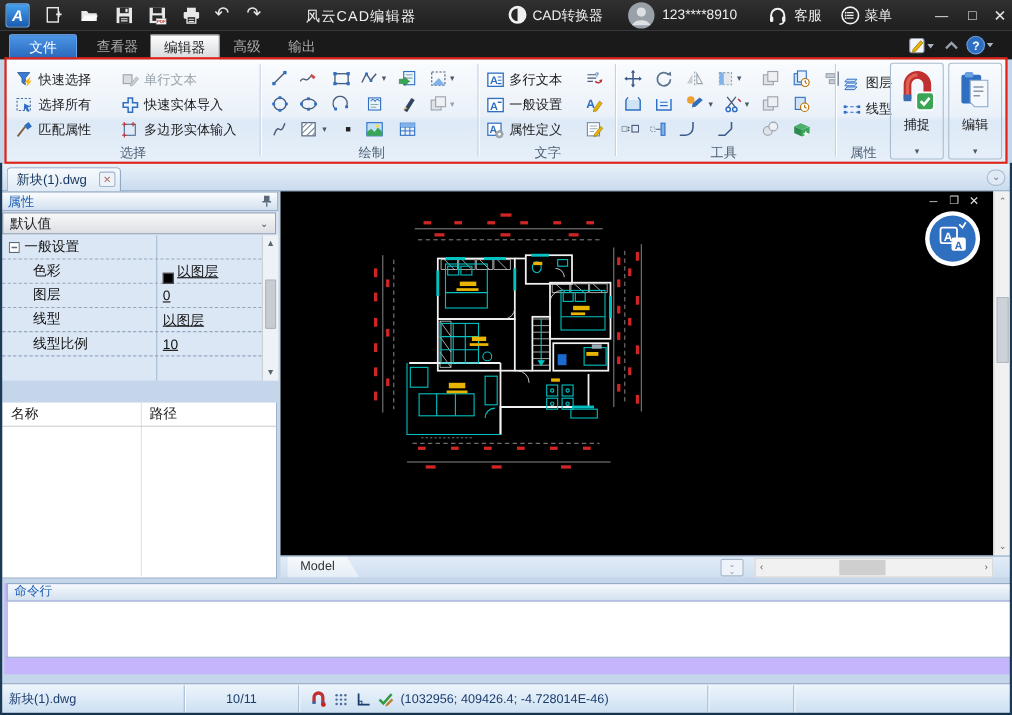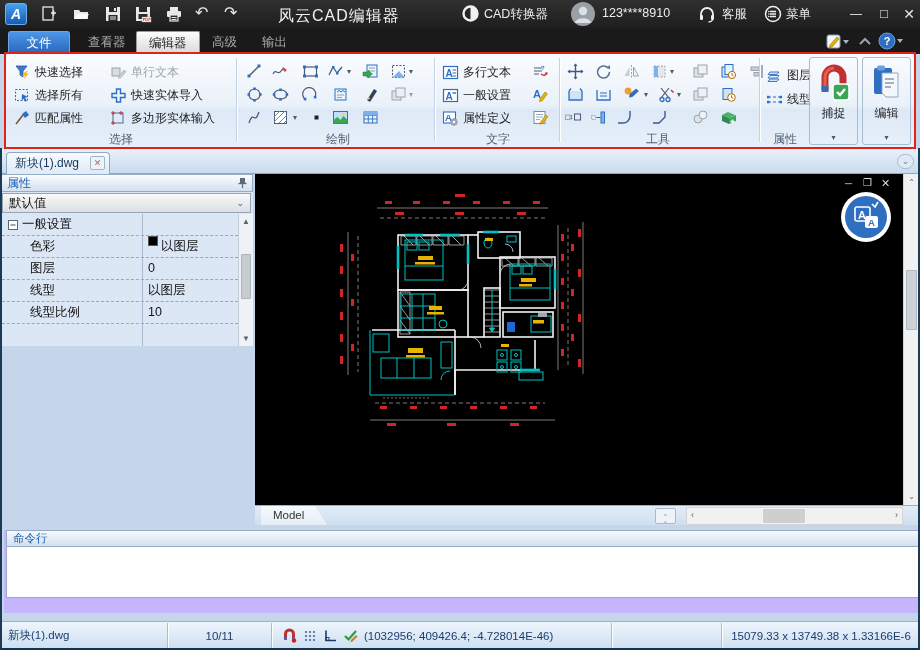--- a/index.html
+++ b/index.html
@@ -5,21 +5,21 @@
   html,body{margin:0;padding:0;background:#2a2a2a;}
   *{box-sizing:border-box;font-family:"Liberation Sans","DejaVu Sans",sans-serif;}
   #win{position:relative;width:920px;height:650px;overflow:hidden;background:#c6d6ea;}
   .abs{position:absolute;}
   .ic{display:inline-block;vertical-align:middle;line-height:0;}
 
   
   .titlebar{left:0;top:0;width:920px;height:28px;background:linear-gradient(#303030,#1e1e1e);color:#e9e9e9;}
   .appicon{left:5px;top:3px;width:22px;height:22px;border-radius:3px;background:linear-gradient(#45a0f0,#1a5cb0);border:1px solid #69aef0;color:#fff;font-weight:bold;font-style:italic;font-size:14px;text-align:center;line-height:20px;}
   .tbico{top:5px;width:18px;height:18px;}
-  .tbtitle{top:6px;color:#f0f0f0;font-size:16px;letter-spacing:1px;}
+  .tbtitle{top:6px;color:#f0f0f0;font-size:13px;letter-spacing:1px;}
   .tbtext{top:6px;font-size:12.5px;color:#ececec;}
   .winctl{top:4px;width:22px;height:20px;color:#e6e6e6;text-align:center;font-size:12px;line-height:20px;cursor:default;}
 
   
   .menubar{left:0;top:28px;width:920px;height:26px;background:#1a1a1a;}
   .mtab{top:3px;height:30px;line-height:23px;text-align:center;font-size:12.5px;color:#a9a9a9;padding:0 12px;}
   .mtab.file{background:linear-gradient(#4c96e8,#1c57ab);color:#fff;border-radius:3px 3px 0 0;border:1px solid #6aa6ec;border-bottom:none;}
   .mtab.sel{background:linear-gradient(#fdfdfd,#c9cdd2);color:#222;border-radius:2px 2px 0 0;border:1px solid #9a9a9a;border-bottom:none;}
 
   
@@ -42,21 +42,21 @@
 
   
   .panelhdr{height:18px;background:linear-gradient(#fbfdfe,#d2e0ef);border:1px solid #95acc6;font-size:12px;color:#1b5fb5;line-height:17px;padding-left:6px;}
   .pin{position:absolute;right:5px;top:3px;}
   .propspanel{left:0;top:174px;width:253px;height:172px;background:#dce7f5;}
   .combo{position:absolute;left:2px;top:19px;width:249px;height:20px;background:linear-gradient(#f9f9f9,#dcdfe4);border:1px solid #97a4b4;font-size:12.5px;color:#222;line-height:19px;padding-left:6px;}
   .combo .cv{position:absolute;right:6px;top:0;color:#556;font-size:9px;}
   .pgrid{position:absolute;left:2px;top:40px;width:236px;height:130px;}
   .prow{position:absolute;left:0;width:236px;height:22px;border-bottom:1px dashed #96a8c0;font-size:12.5px;color:#111;line-height:21px;}
   .prow .lab{position:absolute;left:28px;}
-  .prow .val{position:absolute;left:146px;display:flex;align-items:flex-start;gap:3px;height:22px;}
+  .prow .val{position:absolute;left:146px;display:flex;align-items:flex-end;gap:3px;height:22px;text-decoration:underline;}
   .coldiv{position:absolute;left:140px;top:0;width:1px;height:110px;background:#a9bbd1;}
   .swatch{width:10px;height:10px;background:#000;border:1px solid #555;display:inline-block;}
   .vsb{position:absolute;background:#eef1f5;border-left:1px solid #c8cdd4;}
   .vsb .ar{position:absolute;left:0;width:100%;text-align:center;color:#5a6570;font-size:8px;}
   .vsb .th{position:absolute;left:2px;width:10px;background:#c7ccd3;border:1px solid #aeb4bc;border-radius:1px;}
   .favpanel{left:0;top:348px;width:253px;height:179px;}
   .favbody{position:absolute;left:1px;top:18px;width:251px;height:160px;background:#fff;border:1px solid #95acc6;border-top:none;}
   .favcols{position:absolute;top:0;left:0;width:100%;height:22px;border-bottom:1px solid #cfcfcf;font-size:12.5px;color:#222;line-height:21px;}
   .favdiv{position:absolute;left:126px;top:0;width:1px;height:158px;background:#e2e2e2;}
 
@@ -572,20 +572,27 @@
       </div>
     </div>
     <div class="vsb" style="left:238px;top:40px;width:15px;height:132px">
       <div class="ar" style="top:3px">▲</div>
       <div class="th" style="top:40px;height:45px"></div>
       <div class="ar" style="bottom:3px">▼</div>
     </div>
   </div>
 
   <div class="abs favpanel">
+    <div class="favbody">
+      <div class="favdiv"></div>
+      <div class="favcols">
+        <span style="position:absolute;left:8px">名称</span>
+        <span style="position:absolute;left:134px">路径</span>
+      </div>
+    </div>
   </div>
 
   <div class="abs canvas">
     <svg width="648" height="331" viewBox="0 0 648 331">
 
       <g stroke="#cfcfcf" stroke-width=".7" fill="none" opacity=".85">
         <line x1="122" y1="34" x2="293" y2="34"></line>
           <line x1="125" y1="44" x2="290" y2="44" stroke-dasharray="4,3"></line>
         <line x1="93" y1="58" x2="93" y2="201"></line>
           <line x1="103" y1="62" x2="103" y2="198" stroke-dasharray="4,3"></line>
@@ -765,21 +772,21 @@
   </div>
 
   <div class="abs cmdpanel">
     <div class="cmdhdr"><span>命令行</span></div>
     <div class="cmdbody"></div>
   </div>
 
   <div class="abs statusbar">
     <div class="seg" style="left:0;width:168px;padding-left:8px">新块(1).dwg</div>
     <div class="seg" style="left:168px;width:104px;justify-content:center">10/11</div>
-    <div class="seg" style="left:272px;width:340px;gap:6px;padding-left:10px">
+    <div class="seg" style="left:272px;width:372px;gap:6px;padding-left:10px">
       <span class="ic"><svg width="15" height="15" viewBox="0 0 15 15">
             <path d="M3.5,11 V6 a4,4 0 0 1 8,0 v5" fill="none" stroke="#c03030" stroke-width="3"></path>
             <rect x="2" y="9.5" width="3" height="2.5" fill="#3a6ab0"></rect>
             <rect x="10" y="9.5" width="3" height="2.5" fill="#3a6ab0"></rect>
             <circle cx="12" cy="12.5" r="2.2" fill="#d02020"></circle>
           </svg></span>
       <span class="ic"><svg width="14" height="14" viewBox="0 0 14 14">
             <g fill="#4a6a9a">
               <circle cx="3" cy="3" r="1.1"></circle>
               <circle cx="7" cy="3" r="1.1"></circle>
@@ -796,18 +803,17 @@
             <path d="M3,1.5 V11.5 H13" fill="none" stroke="#1b3c6e" stroke-width="1.6"></path>
             <rect x="3" y="8.5" width="3" height="3" fill="none" stroke="#1b3c6e" stroke-width=".9"></rect>
           </svg></span>
       <span class="ic"><svg width="15" height="15" viewBox="0 0 15 15">
             <path d="M2,8 l3.5,3.5 L13,3" fill="none" stroke="#2f9a3f" stroke-width="2.2"></path>
             <path d="M8,12 l5,-5 1.5,1.5 -5,5 -2.2,.7 z" fill="#c08030"></path>
           </svg></span>
       <span>(1032956; 409426.4; -4.728014E-46)</span>
     </div>
     <div class="seg" style="left:612px;width:110px"></div>
-    <div class="seg" style="left:722px;width:198px;justify-content:center;border-right:none">15079.33 x 13749.38 x 1.33166E-6</div>
   </div>
   <div class="abs bstrip"></div>
   <div class="abs edge" style="left:0"></div>
   <div class="abs edge" style="left:918px"></div>
 </div>
 
 </body></html>

